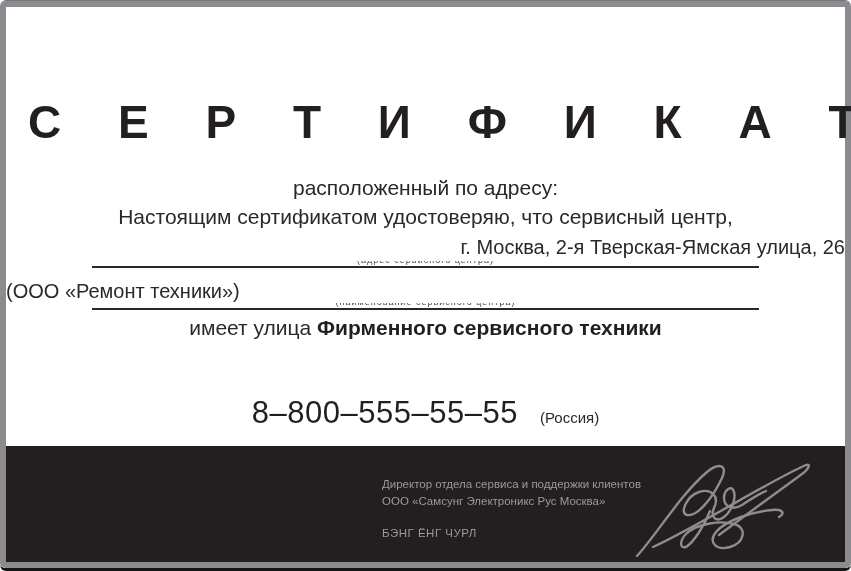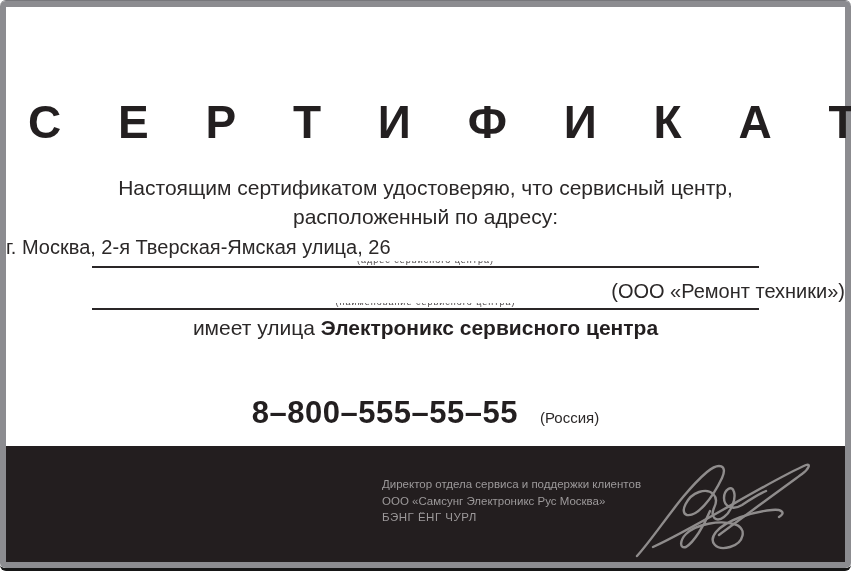--- a/index.html
+++ b/index.html
@@ -41,21 +41,21 @@
   }
   .intro {
     top: 166px;
     text-align: center;
     font-size: 21px;
     line-height: 29px;
     color: #2b2828;
   }
   .address-line {
     top: 229px;
-    text-align: left;
+    text-align: right;
     font-size: 20px;
     color: #2b2828;
   }
   .caption-clip {
     height: 5px;
     overflow: hidden;
     text-align: center;
   }
   .caption-clip span {
     display: block;
@@ -70,96 +70,96 @@
   .rule {
     height: 0;
     border-top: 2px solid #2a2627;
     left: 86px;
     right: 86px;
   }
   .rule-1 { top: 259px; }
   .rule-2 { top: 301px; }
   .company-line {
     top: 273px;
-    text-align: right;
+    text-align: left;
     font-size: 20px;
     color: #2b2828;
   }
   .status-line {
     top: 309px;
     text-align: center;
     font-size: 21px;
     color: #2b2828;
   }
   .status-line b { color: #231f20; }
 
   .support-line {
     top: 388px;
     display: flex;
     justify-content: center;
     align-items: baseline;
     white-space: pre;
   }
   .support-label { font-size: 22px; color: #2b2828; }
-  .support-phone { font-size: 31px; font-weight: bold; color: #231f20; letter-spacing: 0.5px; }
+  .support-phone { font-size: 31px; font-weight: normal; color: #231f20; letter-spacing: 0.5px; }
   .support-region { font-size: 15px; color: #2b2828; margin-left: 22px; }
 
   .footer {
     position: absolute;
     left: 0; right: 0; bottom: 0;
     top: 439px;
     background: #231e1f;
     padding-left: 32px;
   }
   .footer-text {
     position: absolute;
     left: 376px;
     top: 30px;
     font-size: 11.5px;
     line-height: 16.5px;
     color: #9c999a;
   }
-  .footer-text .name-line { margin-top: 0; letter-spacing: 0.5px; }
+  .footer-text .name-line { margin-top: 16px; letter-spacing: 0.5px; }
   .signature {
     position: absolute;
     right: 26px;
     top: 4px;
     width: 196px;
     height: 112px;
   }
 </style>
 </head>
 <body>
 
 <div class="frame">
   <div class="certificate">
 
     <div class="abs title">С Е Р Т И Ф И К А Т</div>
 
     <div class="abs intro">
+      <div>расположенный по адресу:</div>
       <div>Настоящим сертификатом удостоверяю, что сервисный центр,</div>
-      <div>расположенный по адресу:</div>
     </div>
 
     <div class="abs address-line">г. Москва, 2-я Тверская-Ямская улица, 26</div>
 
     <div class="abs caption-clip clip-1">
       <span>(адрес сервисного центра)</span>
     </div>
     <div class="abs rule rule-1"></div>
 
     <div class="abs company-line">(ООО «Ремонт техники»)</div>
 
     <div class="abs caption-clip clip-2">
       <span>(наименование сервисного центра)</span>
     </div>
     <div class="abs rule rule-2"></div>
 
     <div class="abs status-line">
-      <span>имеет улица </span><b>Электроникс сервисного центра</b>
+      <span>имеет улица </span><b>Фирменного сервисного техники</b>
     </div>
 
     <div class="abs support-line">
       <span class="support-phone">8–800–555–55–55</span>
       <span class="support-region">(Россия)</span>
     </div>
 
     <div class="footer">
       <div class="footer-text">
         <div>Директор отдела сервиса и поддержки клиентов</div>

